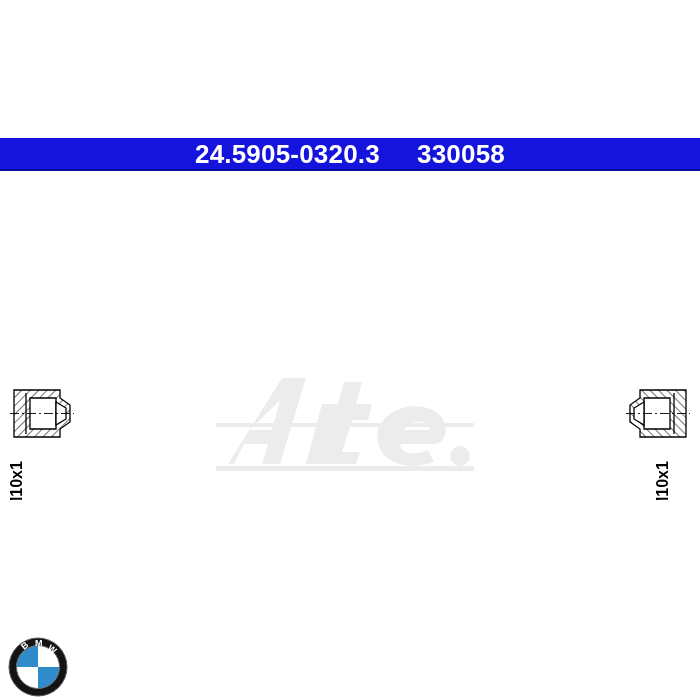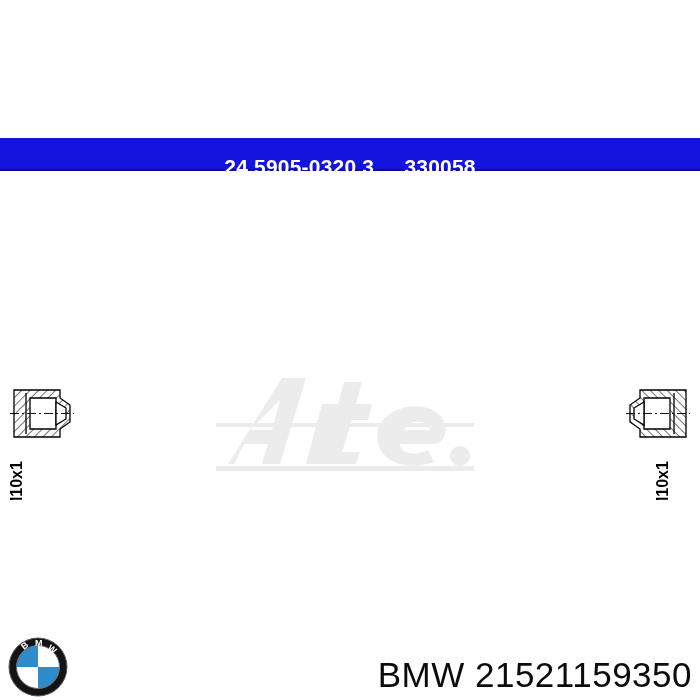--- a/index.html
+++ b/index.html
@@ -35,24 +35,23 @@
   .banner-text {
     position: absolute;
     left: 0; top: 0;
     width: 700px;
     height: 33px;
     line-height: 33px;
     text-align: center;
     color: #ffffff;
     font-family: "Liberation Sans", sans-serif;
     font-weight: bold;
-    font-size: 21px;
+    font-size: 26px;
     letter-spacing: 0.2px;
     white-space: pre;
-    margin-top: 12px;
   }
 
   
   #drawing {
     position: absolute;
     left: 0;
     top: 250px;
     width: 700px;
     height: 250px;
   }
@@ -299,15 +298,14 @@
       <circle cx="30" cy="30" r="21.5" fill="none" stroke="#6b6b6b" stroke-width="1"></circle>
 
       <g fill="#ffffff" font-family="'Liberation Sans', sans-serif" font-size="9" font-weight="bold">
         <text x="16" y="13" transform="rotate(-38 16 13)">B</text>
         <text x="27" y="8.5">M</text>
         <text x="39" y="12" transform="rotate(38 39 12)">W</text>
       </g>
     </svg>
   </div>
 
-  <div class="part-number">BMW 21521159350</div>
 
 </div>
 
 </body></html>

